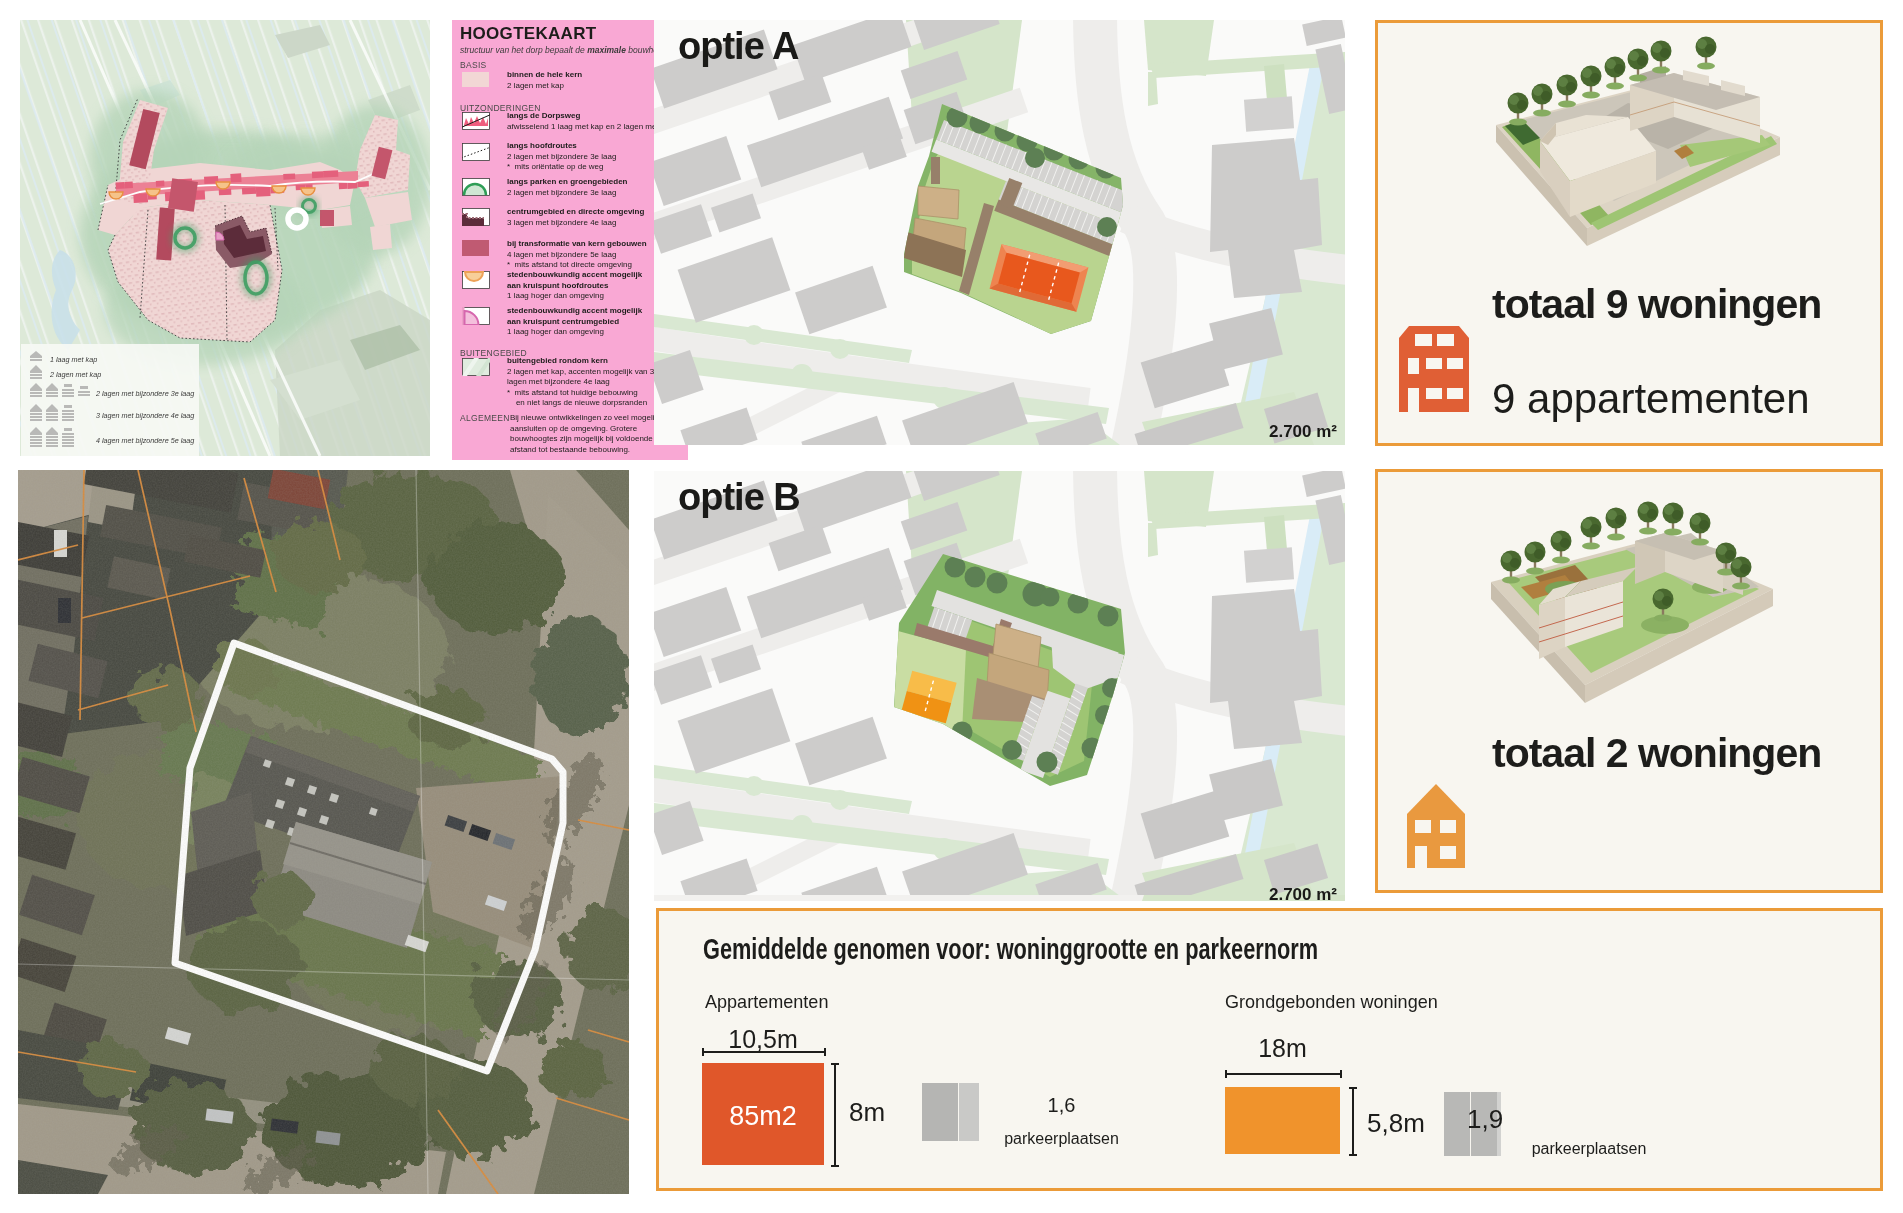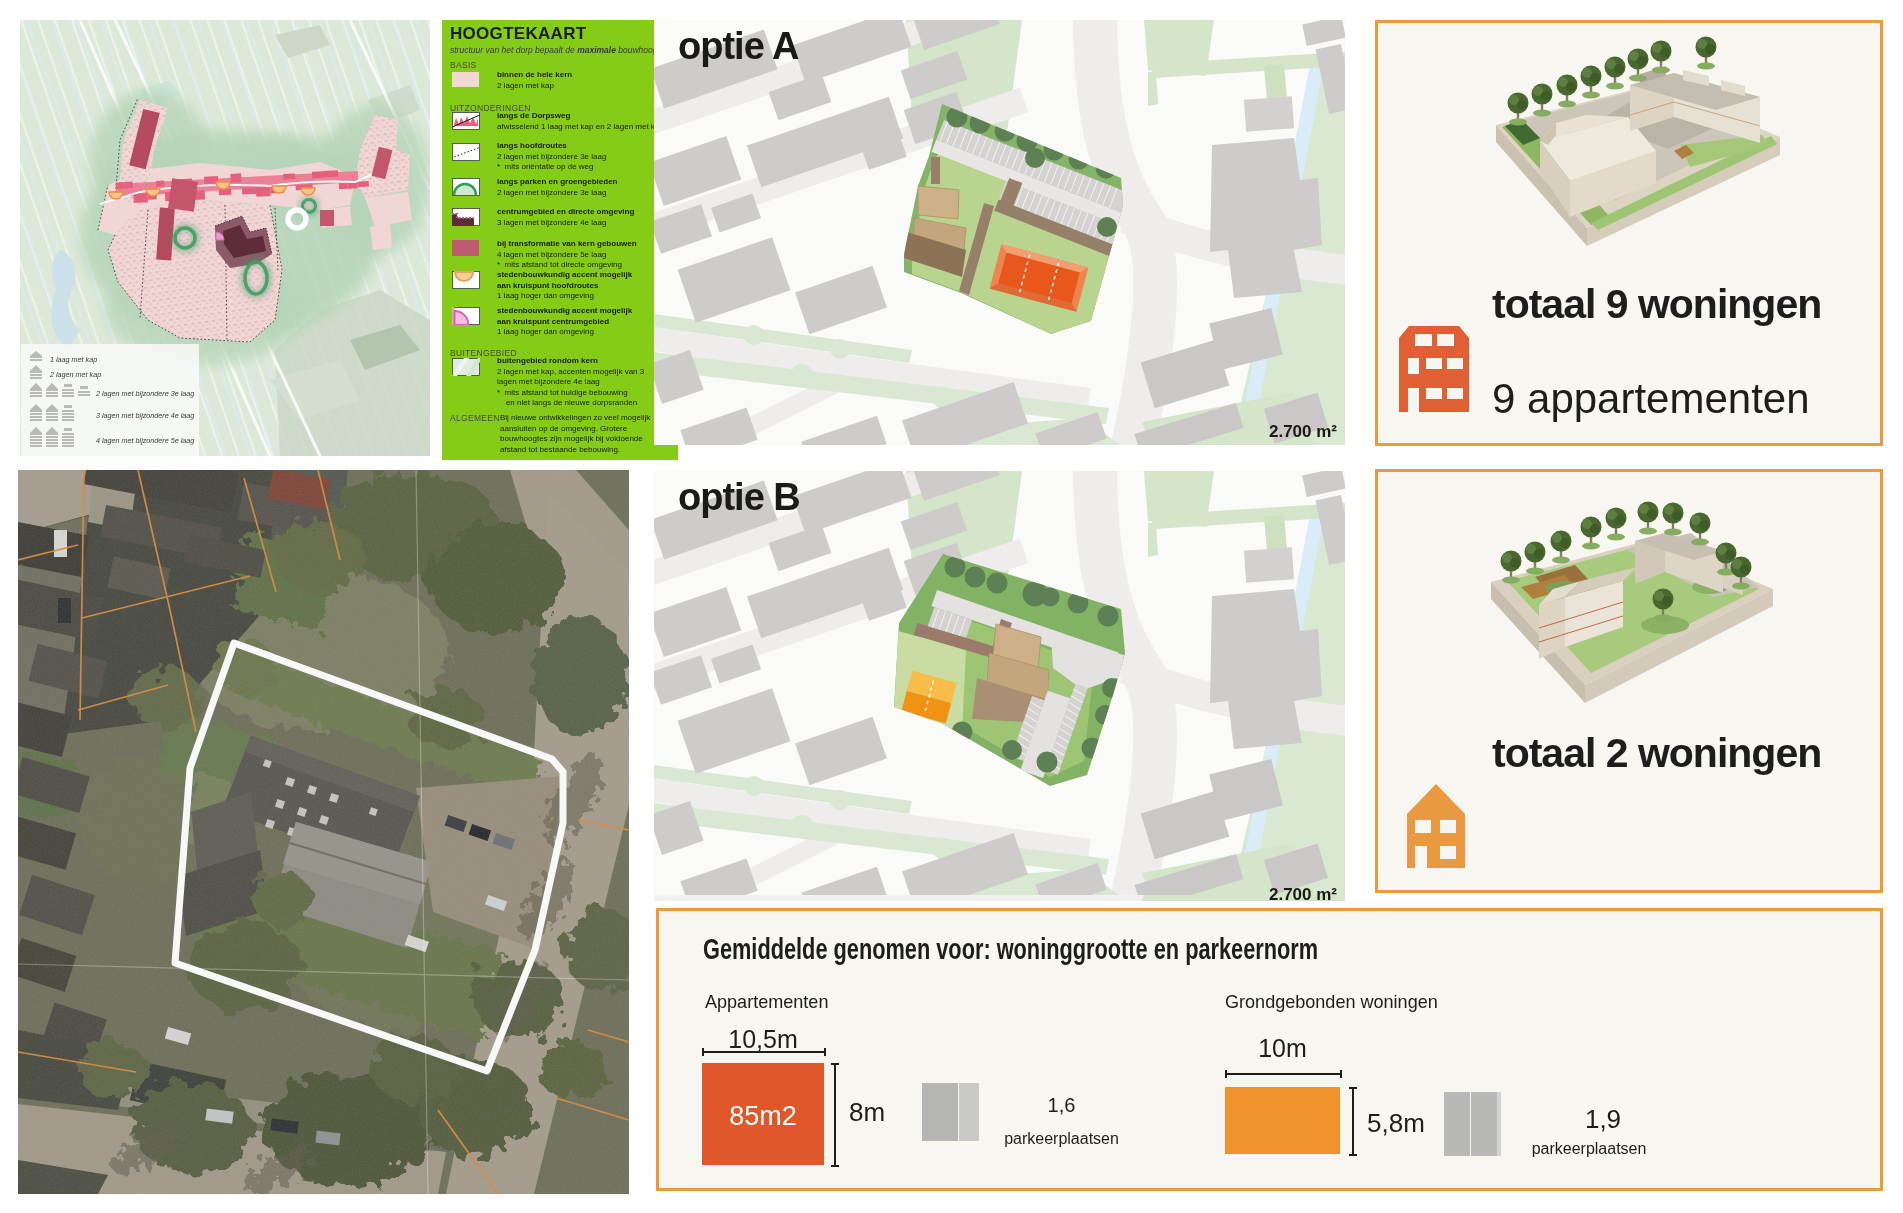--- a/index.html
+++ b/index.html
@@ -226,21 +226,21 @@
         <rect x="42" y="413" width="12" height="2"></rect>
         <rect x="42" y="416" width="12" height="2"></rect>
         <rect x="42" y="419" width="12" height="2"></rect>
         <rect x="42" y="422" width="12" height="2"></rect>
         <rect x="42" y="425" width="12" height="2"></rect>
     </g>
     <text x="76" y="423" font-size="7.2" font-style="italic" fill="#3c3c3b">4 lagen met bijzondere 5e laag</text>
   </g>
 </svg>
 
-<div class="abs" style="left:442px;top:20px;width:236px;height:440px;background:#84cc16;color:#1d1d1b">
+<div class="abs" style="left:452px;top:20px;width:236px;height:440px;background:#f9a8d4;color:#1d1d1b">
 
   <div class="abs" style="left:8px;top:4px;font-size:17px;font-weight:bold;letter-spacing:0.3px">HOOGTEKAART</div>
 
   <div class="abs" style="left:8px;top:25px;font-size:8.5px;font-style:italic;color:#3c3c3b;white-space:nowrap">structuur van het dorp bepaalt de <b>maximale</b> bouwhoogte</div>
 
   <div class="abs" style="left:8px;top:40px;font-size:8.5px;color:#4a4a49;letter-spacing:0.3px">BASIS</div>
 
   <div class="abs" style="left:10px;top:52px;width:27px;height:15px;background:#f2d7d5"></div>
   <div class="abs" style="left:55px;top:50px;font-size:8px;line-height:10.5px;white-space:nowrap"><b>binnen de hele kern</b><br>2 lagen met kap</div>
 
@@ -863,31 +863,31 @@
   <div class="abs" style="left:190px;top:186px;font-size:26px;color:#1d1d1b">8m</div>
 
   <div class="abs" style="left:263px;top:172px;width:36px;height:58px;background:#b5b5b3"></div>
   <div class="abs" style="left:300px;top:172px;width:20px;height:58px;background:#c9c9c7"></div>
 
   <div class="abs" style="left:330px;top:183px;width:145px;text-align:center;font-size:20px;color:#1d1d1b">1,6</div>
   <div class="abs" style="left:330px;top:219px;width:145px;text-align:center;font-size:16px;color:#1d1d1b">parkeerplaatsen</div>
 
   <div class="abs" style="left:566px;top:80px;font-size:19px;color:#1d1d1b;transform:scaleX(0.95);transform-origin:left top">Grondgebonden woningen</div>
 
-  <div class="abs" style="left:566px;top:123px;width:115px;text-align:center;font-size:25px;color:#1d1d1b">10m</div>
+  <div class="abs" style="left:566px;top:123px;width:115px;text-align:center;font-size:25px;color:#1d1d1b">18m</div>
 
   <div class="abs" style="left:566px;top:159px;width:113px;height:8px;border-left:2px solid #1d1d1b;border-right:2px solid #1d1d1b"></div>
   <div class="abs" style="left:566px;top:162px;width:115px;height:2px;background:#1d1d1b"></div>
 
   <div class="abs" style="left:566px;top:176px;width:115px;height:67px;background:#f0932c"></div>
 
   <div class="abs" style="left:690px;top:176px;width:8px;height:65px;border-top:2px solid #1d1d1b;border-bottom:2px solid #1d1d1b"></div>
   <div class="abs" style="left:693px;top:176px;width:2px;height:67px;background:#1d1d1b"></div>
 
   <div class="abs" style="left:708px;top:197px;font-size:26px;color:#1d1d1b">5,8m</div>
 
   <div class="abs" style="left:785px;top:181px;width:26px;height:64px;background:#b8b8b6"></div>
   <div class="abs" style="left:812px;top:181px;width:26px;height:64px;background:#b8b8b6"></div>
   <div class="abs" style="left:838px;top:181px;width:4px;height:64px;background:#d2d2d0"></div>
 
-  <div class="abs" style="left:869px;top:193px;width:150px;text-align:center;font-size:26px;color:#1d1d1b">1,9</div>
+  <div class="abs" style="left:808px;top:193px;width:150px;text-align:left;font-size:26px;color:#1d1d1b">1,9</div>
   <div class="abs" style="left:855px;top:229px;width:150px;text-align:center;font-size:16px;color:#1d1d1b">parkeerplaatsen</div>
 </div>
 
 </body></html>

